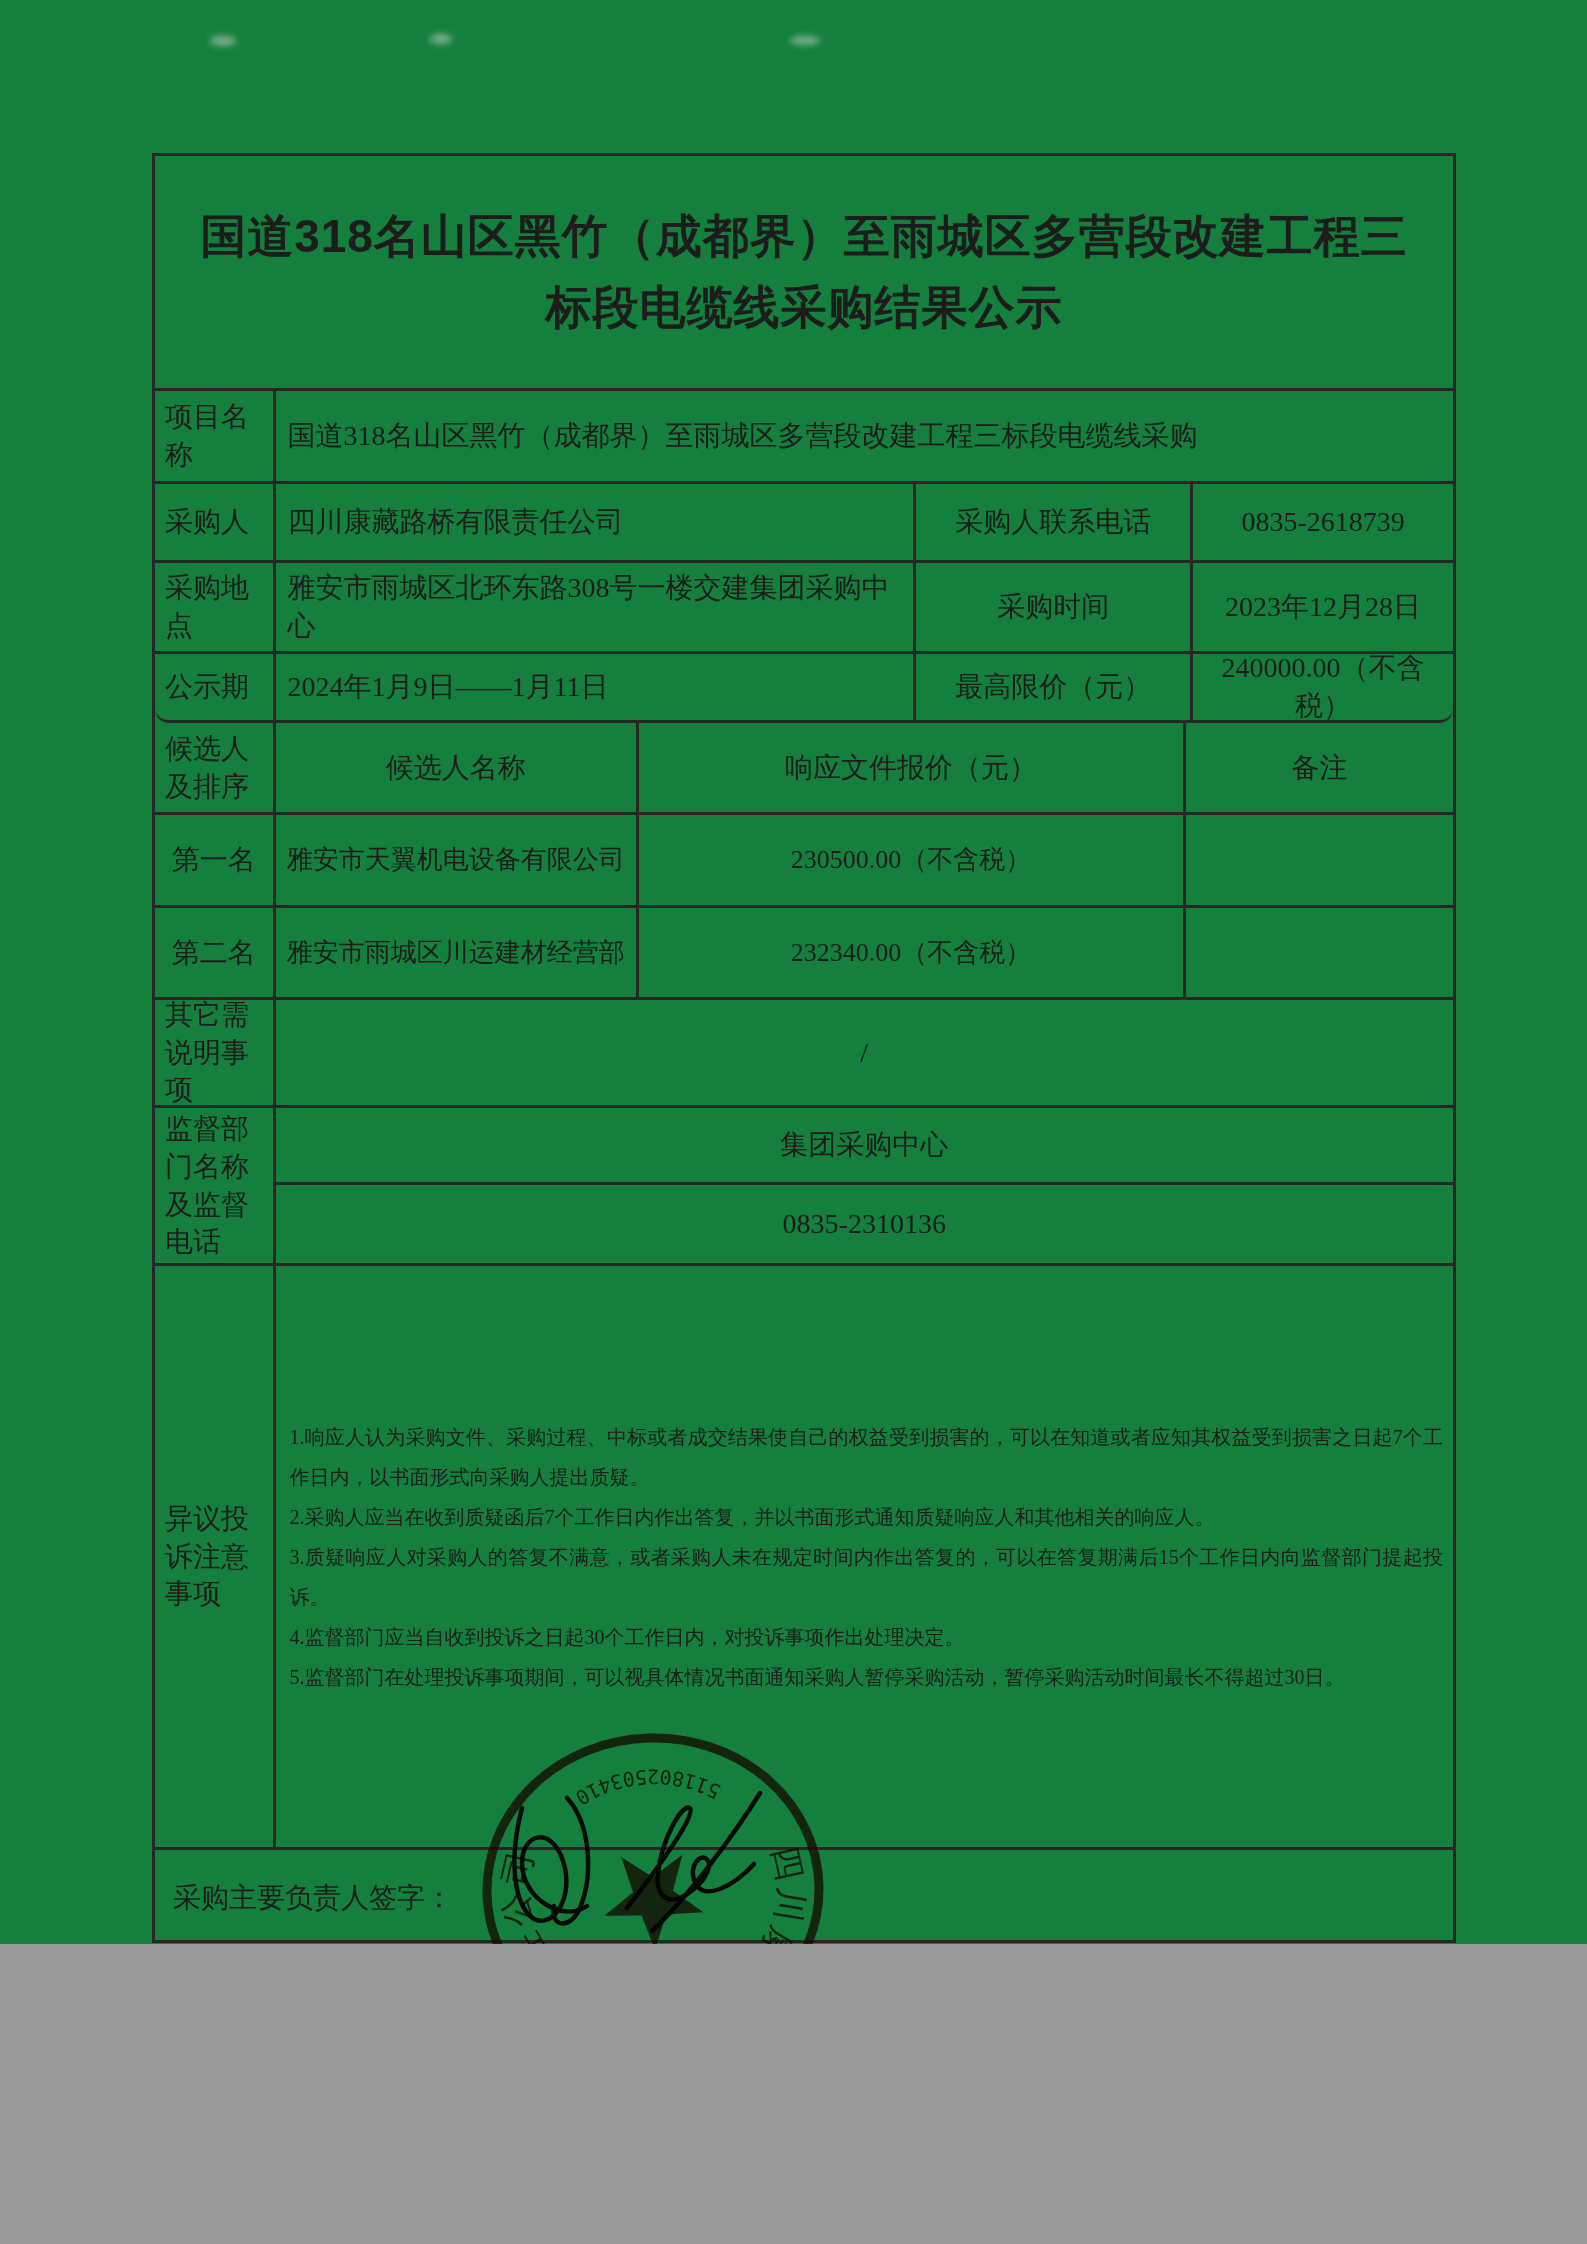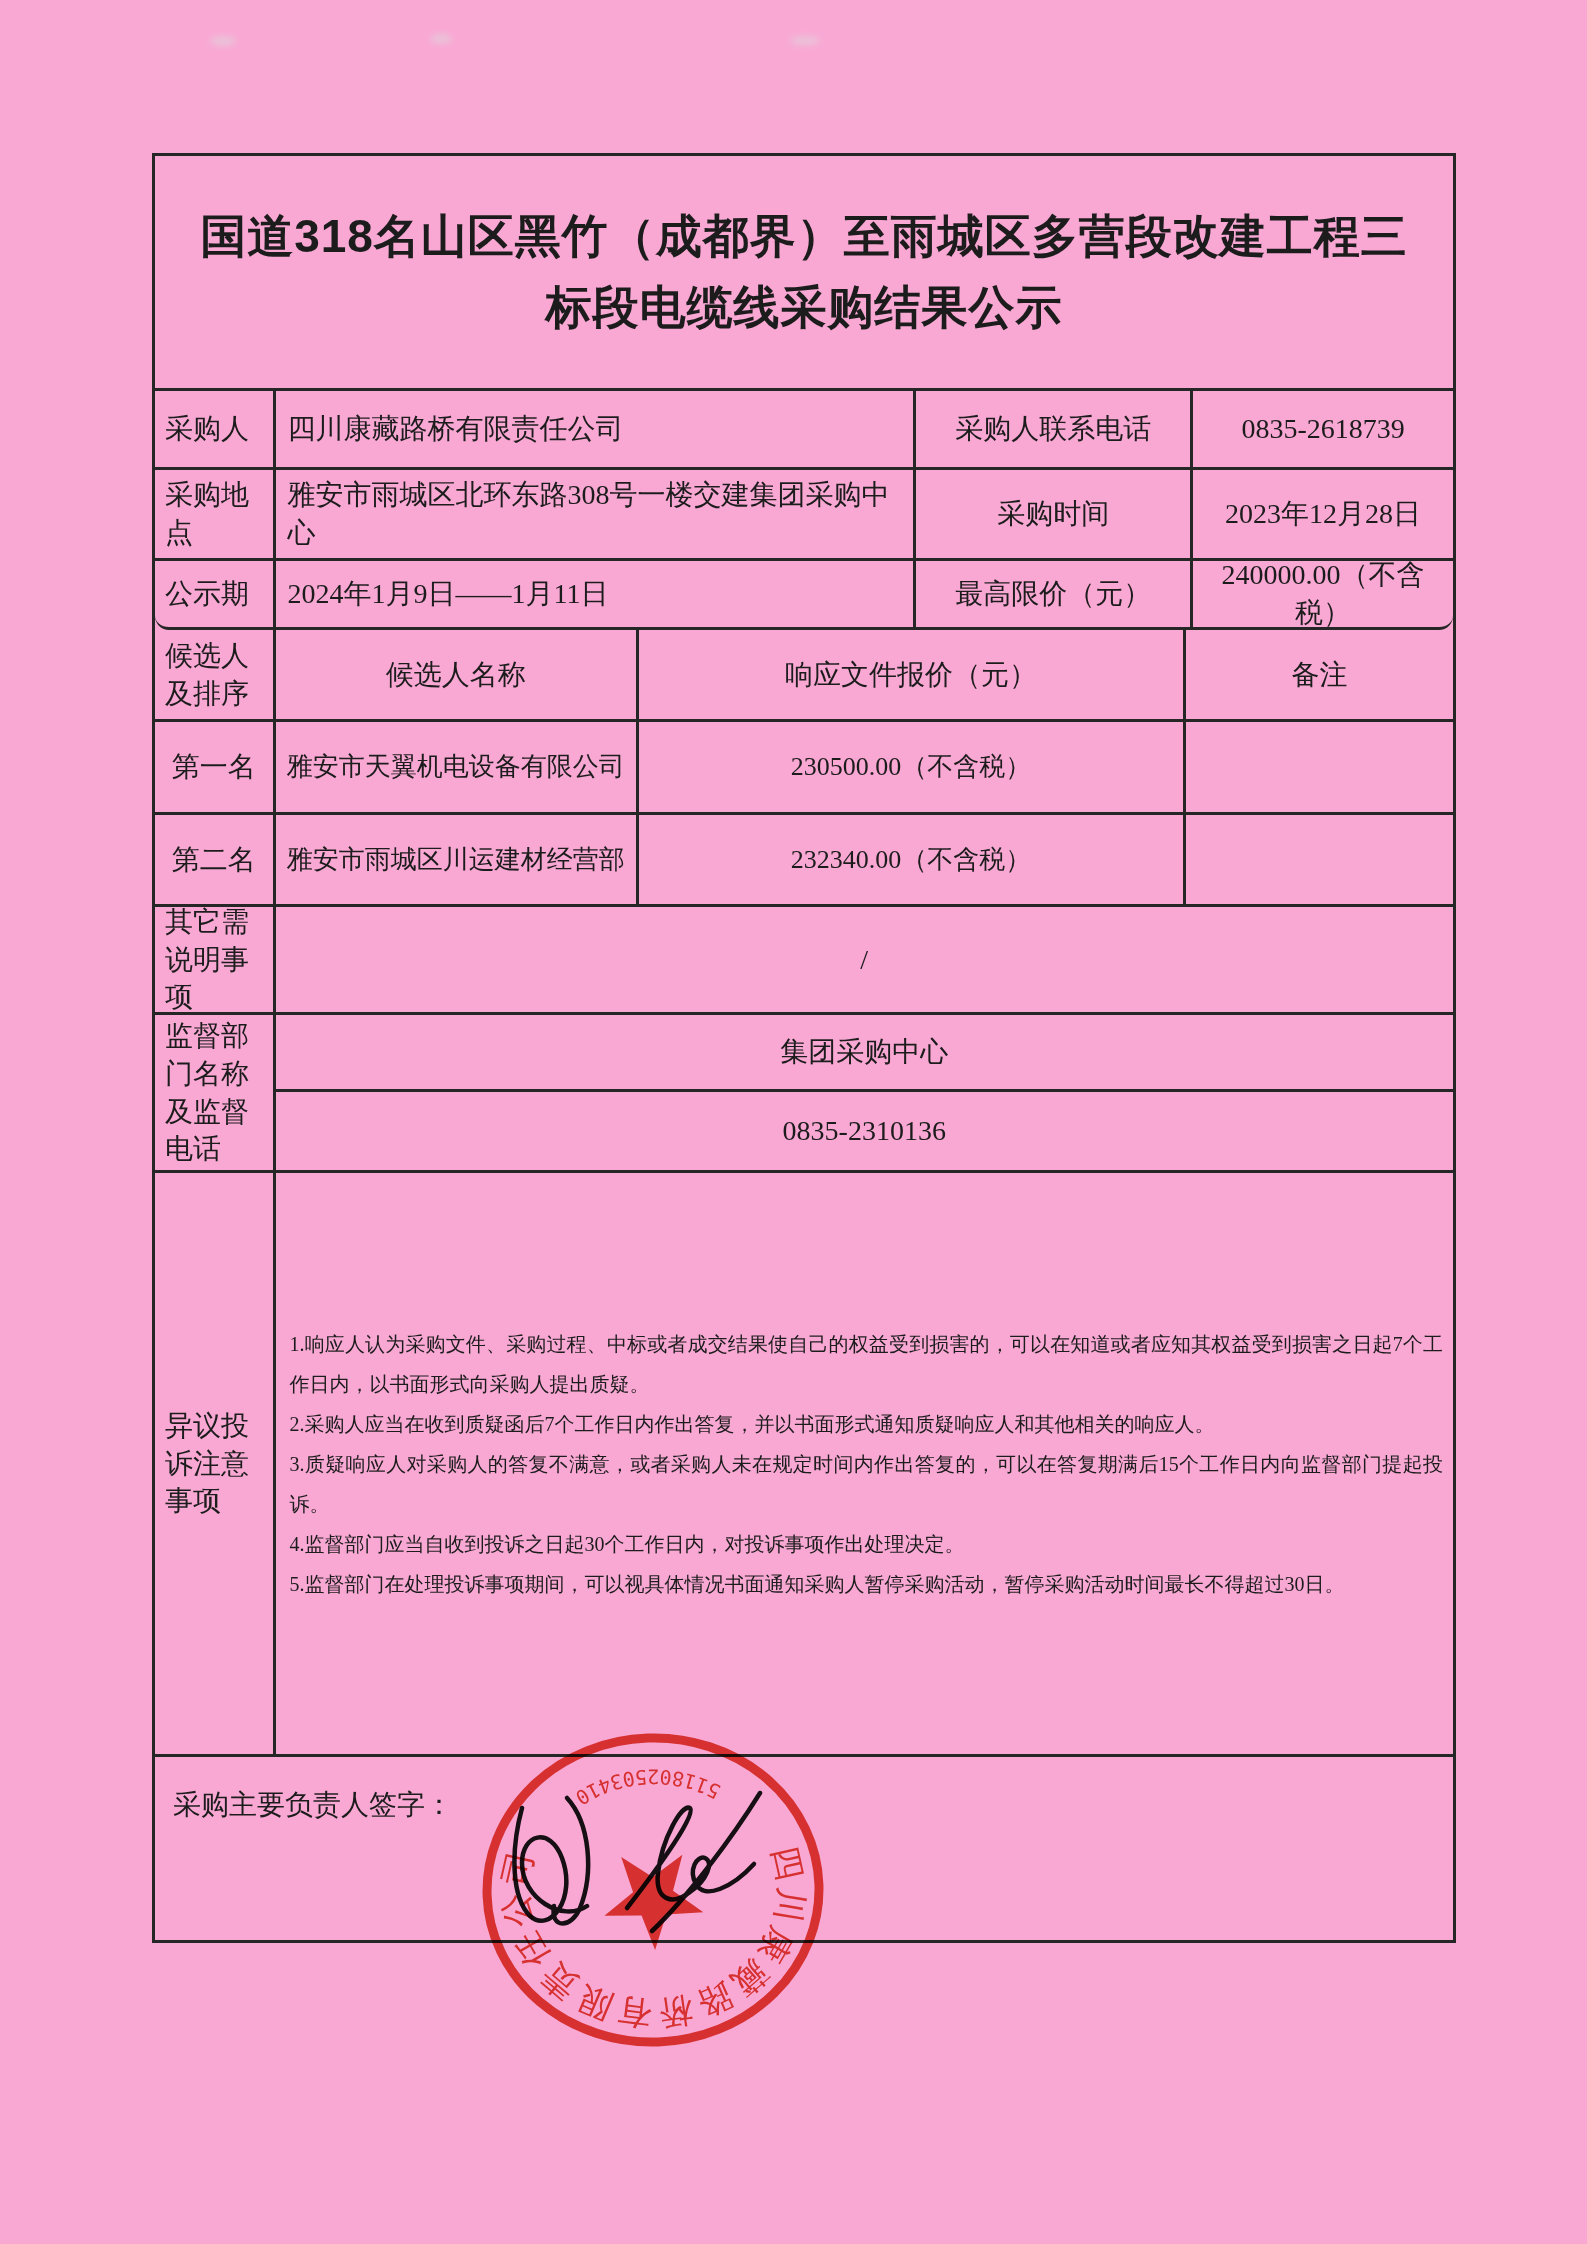--- a/index.html
+++ b/index.html
@@ -1,20 +1,20 @@
 <!DOCTYPE html>
 <html><head>
 <meta charset="utf-8">
 <style>
   * { margin:0; padding:0; box-sizing:border-box; }
   html,body { background:#9a9a9a; }
   .sheet {
     position:relative;
-    width:1587px; height:2244px;
-    background:#f9a8d4;
+    width:1587px; height:1944px;
+    background:#15803d;
     overflow:hidden;
     font-family:"Liberation Serif","DejaVu Serif",serif;
     color:#1c1c1c;
   }
   .smudge { position:absolute; background:#dcdcdc; border-radius:50%; filter:blur(3px); opacity:.5; }
   .doc-table {
     position:absolute; left:152px; top:153px;
     width:1304px; height:1790px;
     border:3px solid #262626;
     background:transparent;
@@ -86,20 +86,24 @@
   <div class="smudge" style="left:210px;top:36px;width:26px;height:10px;"></div>
   <div class="smudge" style="left:430px;top:34px;width:22px;height:10px;"></div>
   <div class="smudge" style="left:790px;top:36px;width:30px;height:9px;"></div>
 
   <div class="doc-table">
 
     <div class="row title-row">
       <div class="cell title-cell">国道318名山区黑竹（成都界）至雨城区多营段改建工程三标段电缆线采购结果公示</div>
     </div>
 
+    <div class="row r-project">
+      <div class="cell lab">项目名称</div>
+      <div class="cell left w-full">国道318名山区黑竹（成都界）至雨城区多营段改建工程三标段电缆线采购</div>
+    </div>
 
     <div class="row r-purchaser">
       <div class="cell lab">采购人</div>
       <div class="cell left w-val">四川康藏路桥有限责任公司</div>
       <div class="cell ctr w-lab2">采购人联系电话</div>
       <div class="cell ctr w-val2">0835-2618739</div>
     </div>
 
     <div class="row r-location">
       <div class="cell lab">采购地点</div>

